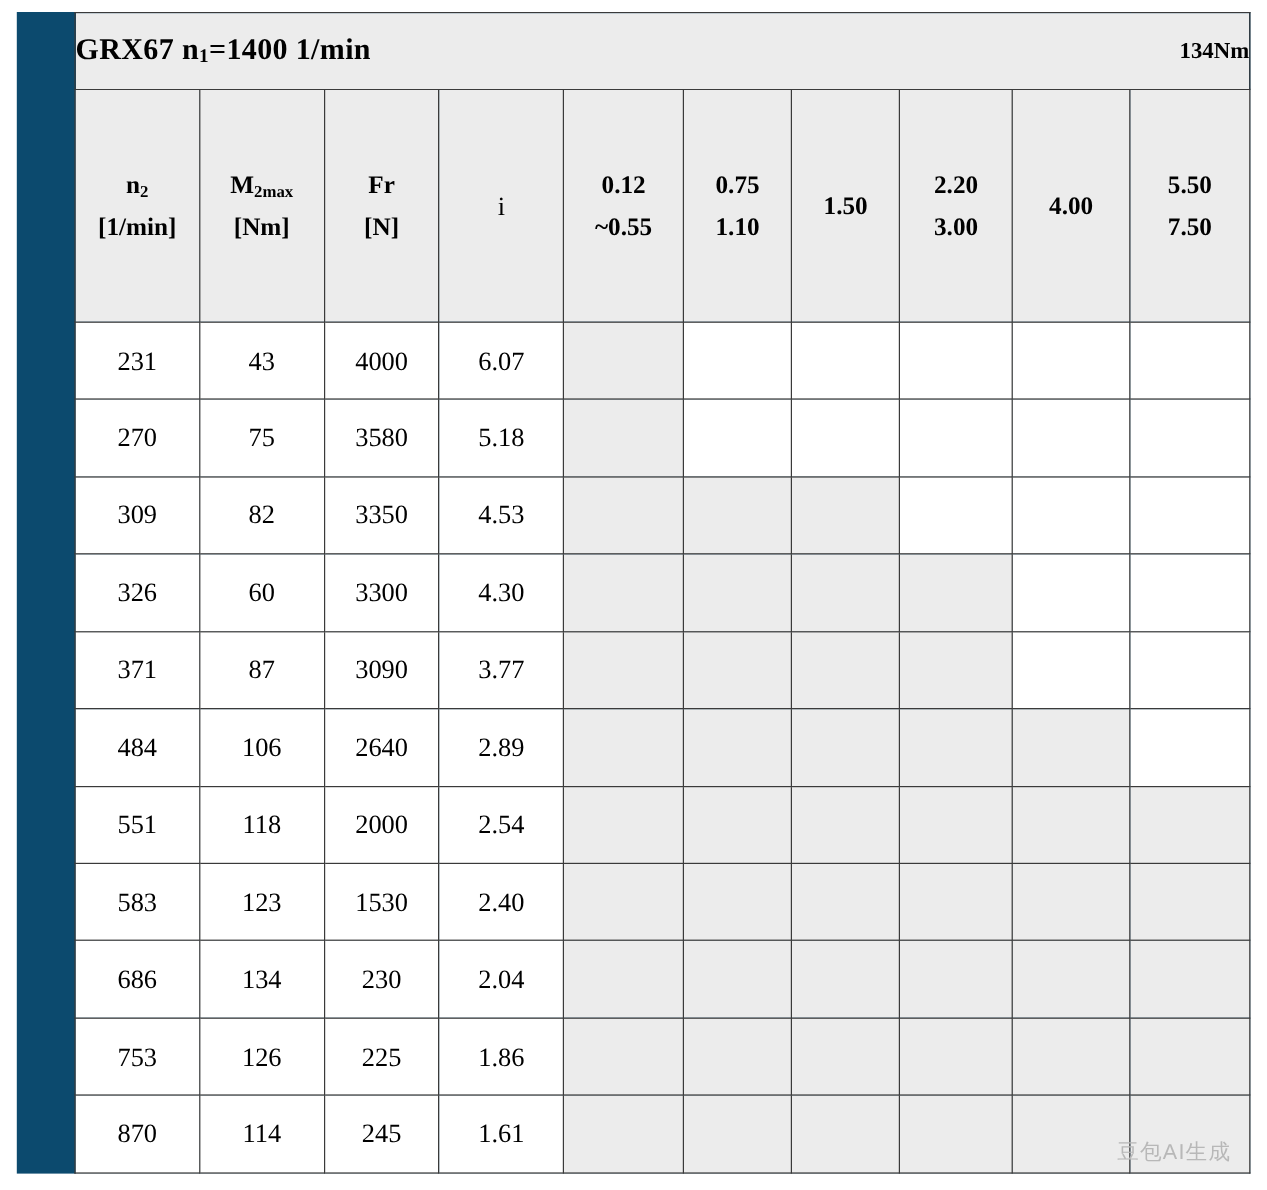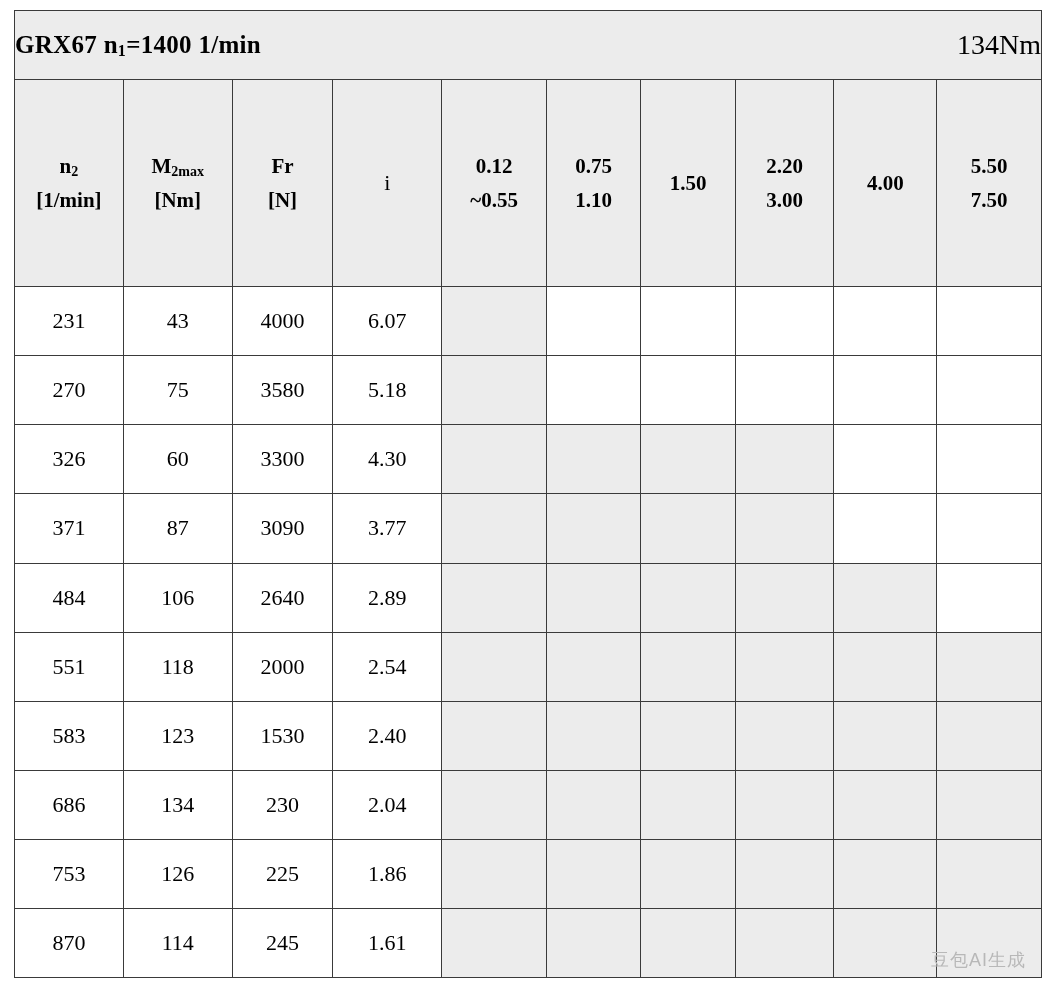--- a/index.html
+++ b/index.html
@@ -15,20 +15,21 @@
     overflow: hidden;
   }
   .sheet {
     position: absolute;
     left: 14px;
     top: 10px;
     width: 1028px;
     height: 968px;
     box-sizing: border-box;
     background: #0c4a6e;
+    padding-left: 48px;
   }
   table.spec {
     border-collapse: collapse;
     table-layout: fixed;
     width: 100%;
     height: 100%;
   }
   table.spec td, table.spec th {
     border: 1px solid #3a3a3a;
     box-sizing: border-box;
@@ -56,22 +57,22 @@
     font-size: 25px;
     font-weight: bold;
     letter-spacing: 0.3px;
     white-space: nowrap;
   }
   .title-left .sub {
     font-size: 16px;
     vertical-align: -3px;
   }
   .title-right {
-    font-size: 28px;
-    font-weight: normal;
+    font-size: 19px;
+    font-weight: bold;
     white-space: nowrap;
   }
   
   .hdr {
     background: #ececec;
     height: 168px;
     font-size: 21px;
     font-weight: bold;
     line-height: 1.65;
   }
@@ -196,20 +197,32 @@
           <td class="val">3580</td>
           <td class="val">5.18</td>
           <td class="fill"></td>
           <td class="empty"></td>
           <td class="empty"></td>
           <td class="empty"></td>
           <td class="empty"></td>
           <td class="empty"></td>
         </tr>
         <tr class="datarow">
+          <td class="val">309</td>
+          <td class="val">82</td>
+          <td class="val">3350</td>
+          <td class="val">4.53</td>
+          <td class="fill"></td>
+          <td class="fill"></td>
+          <td class="fill"></td>
+          <td class="empty"></td>
+          <td class="empty"></td>
+          <td class="empty"></td>
+        </tr>
+        <tr class="datarow">
           <td class="val">326</td>
           <td class="val">60</td>
           <td class="val">3300</td>
           <td class="val">4.30</td>
           <td class="fill"></td>
           <td class="fill"></td>
           <td class="fill"></td>
           <td class="fill"></td>
           <td class="empty"></td>
           <td class="empty"></td>

